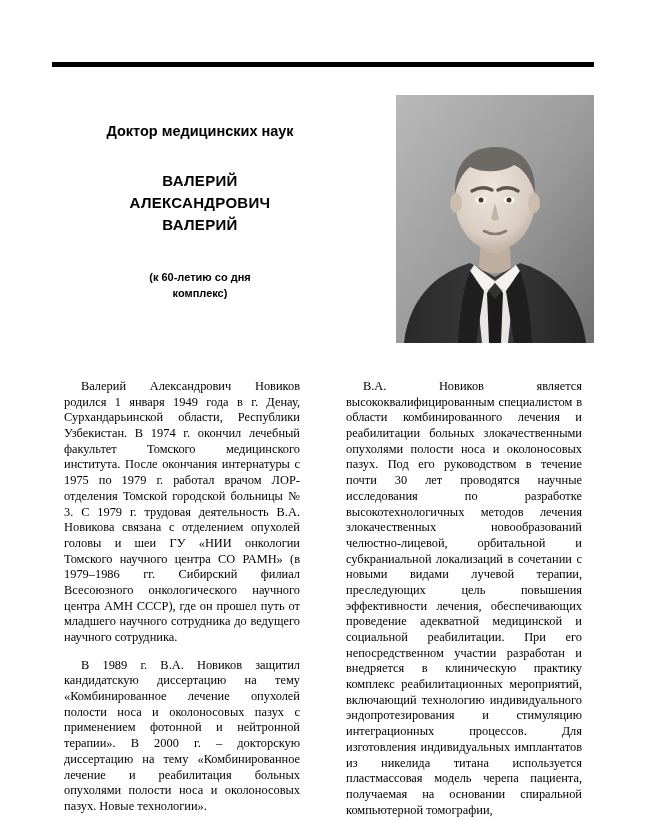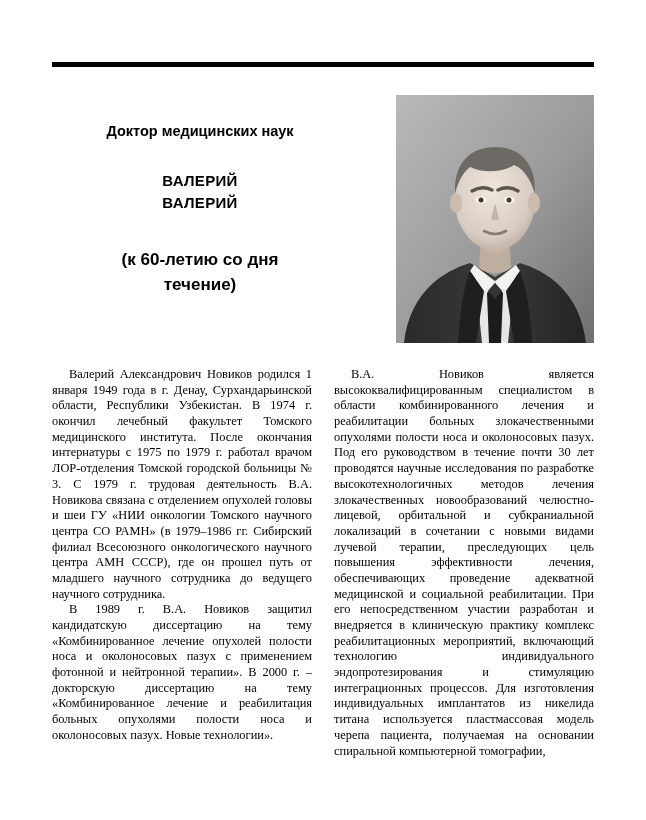--- a/index.html
+++ b/index.html
@@ -63,21 +63,21 @@
   .person-name {
     font-size: 15px;
     line-height: 1.45;
     letter-spacing: 0.3px;
     margin-bottom: 34px;
   }
   .person-name .nm {
     display: block;
   }
   .anniversary {
-    font-size: 17px;
+    font-size: 11px;
     line-height: 1.45;
   }
   .anniversary .an {
     display: block;
   }
 
   .portrait {
     position: absolute;
     right: 0px;
     top: 0px;
@@ -97,43 +97,44 @@
   }
   .col {
     width: 260px;
     font-size: 12.4px;
     line-height: 1.265;
     text-align: justify;
     text-justify: inter-word;
     hyphens: manual;
   }
   .col p {
-    margin: 0;
+    margin: 12px;
     text-indent: 17px;
   }
 </style>
 </head>
 <body>
 
 <div class="page">
 
   <div class="rule-top"></div>
   <div class="rule-bottom"></div>
 
   <div class="masthead">
 
     <div class="title-block">
       <div class="degree">Доктор медицинских наук</div>
       <div class="person-name">
         <span class="nm">ВАЛЕРИЙ</span>
+        <span class="nm">АЛЕКСАНДРОВИЧ</span>
         <span class="nm">ВАЛЕРИЙ</span>
       </div>
       <div class="anniversary">
         <span class="an">(к 60-летию со дня</span>
-        <span class="an">течение)</span>
+        <span class="an">комплекс)</span>
       </div>
     </div>
 
     <div class="portrait">
       <svg width="198" height="248" viewBox="0 0 198 248" xmlns="http://www.w3.org/2000/svg">
         <defs>
           <linearGradient id="bgGrad" x1="0" y1="0" x2="1" y2="1">
             <stop offset="0%" stop-color="#b9b9b9"></stop>
             <stop offset="55%" stop-color="#9a9a9a"></stop>
             <stop offset="100%" stop-color="#6f6f6f"></stop>

